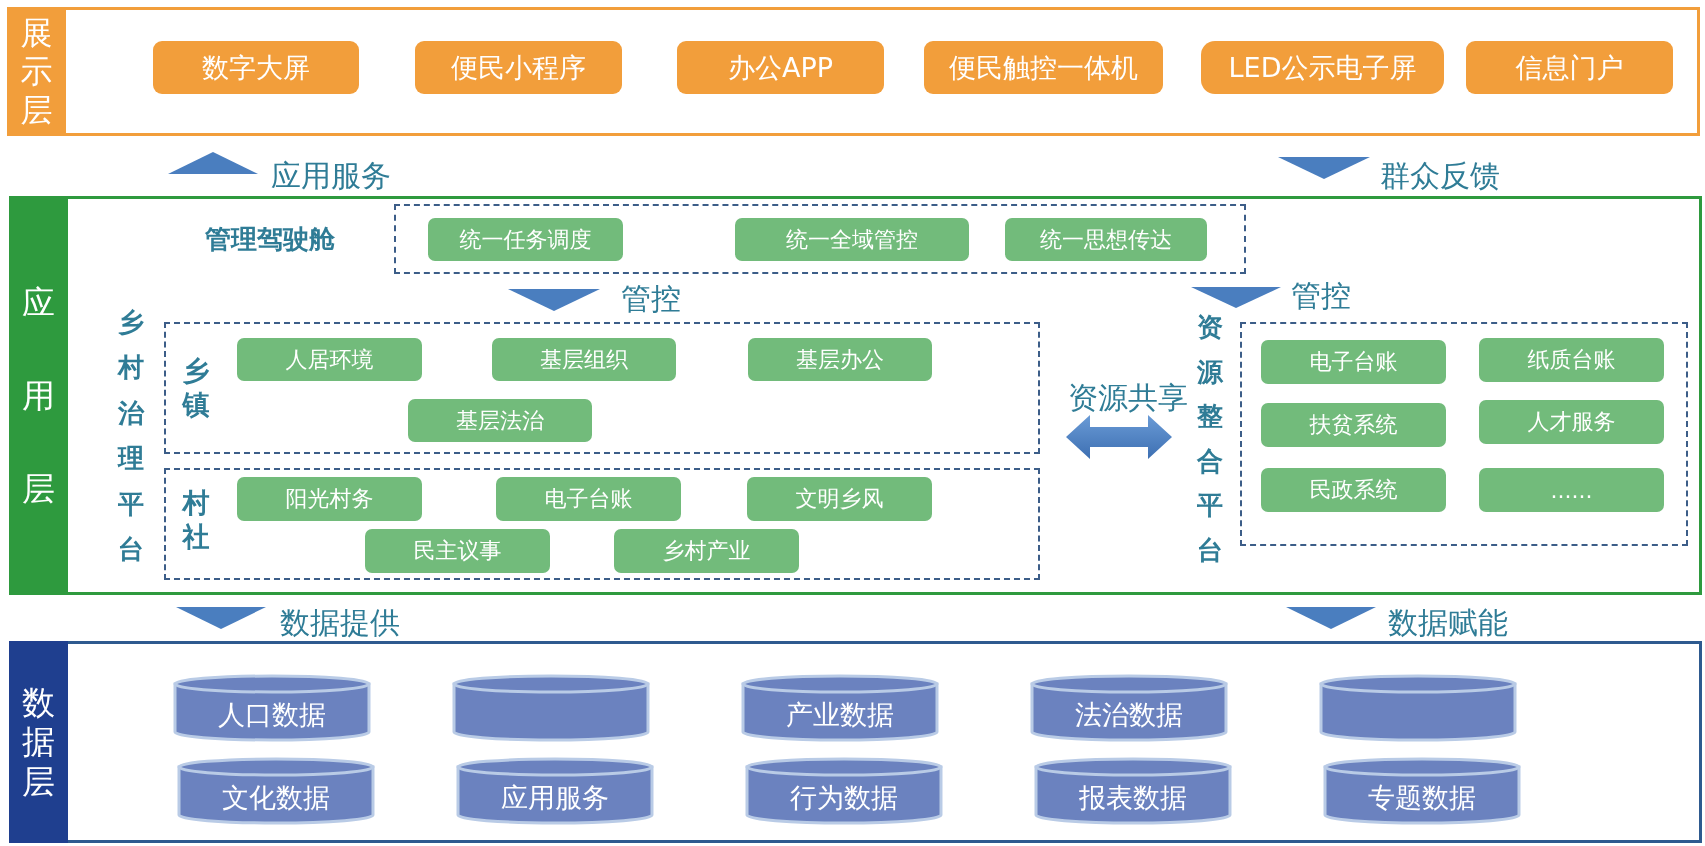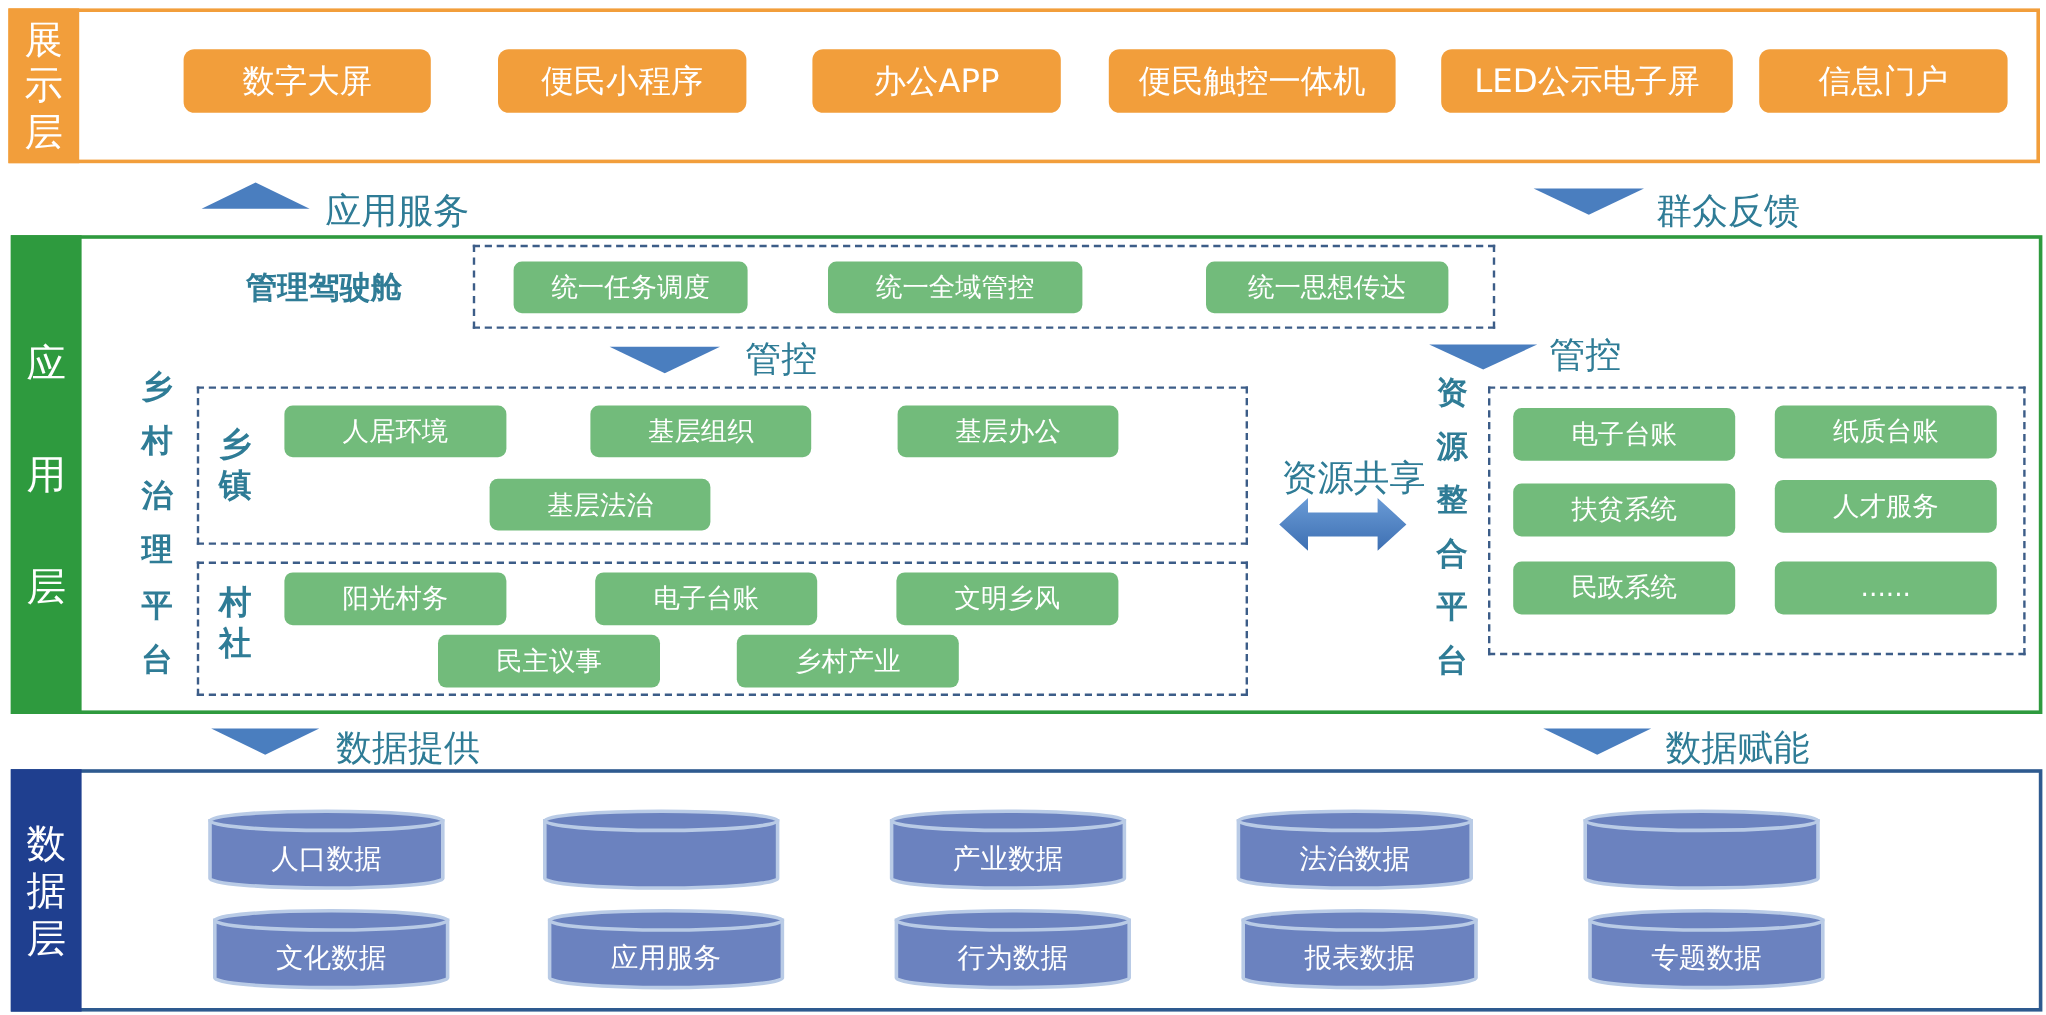--- a/index.html
+++ b/index.html
@@ -20,57 +20,57 @@
   .flow-text { position:absolute; color:#2f7c96; font-size:30px; white-space:nowrap; }
   .side-title { position:absolute; color:#2f7c96; font-weight:bold; font-size:26px;
                 display:flex; flex-direction:column; justify-content:space-between;
                 align-items:center; width:34px; }
   .sub-title { position:absolute; color:#2f7c96; font-weight:bold; font-size:27px;
                display:flex; flex-direction:column; align-items:center; width:34px; line-height:1.25; }
   .tri { position:absolute; width:0; height:0; }
   .cyl { position:absolute; }
   .cyl svg { position:absolute; left:0; top:0; }
   .cyl-label { position:absolute; left:0; right:0; top:26px; bottom:0; color:#fff;
-               font-size:23px; display:flex; align-items:center; justify-content:center; }
+               font-size:27px; display:flex; align-items:center; justify-content:center; }
 </style>
 </head>
 <body>
 
 <div class="layer-box" style="left:7px; top:7px; width:1693px; height:129px; border:3px solid #f29e3b;">
 </div>
 <div class="layer-label" style="left:7px; top:7px; width:59px; height:129px; background:#f29e3b; font-size:32px; line-height:1.2;">
   <span>展</span>
   <span>示</span>
   <span>层</span>
 </div>
 
 <div class="btn-orange" style="left:153px; top:41px; width:206px; height:53px;">数字大屏</div>
 <div class="btn-orange" style="left:415px; top:41px; width:207px; height:53px;">便民小程序</div>
 <div class="btn-orange" style="left:677px; top:41px; width:207px; height:53px;">办公APP</div>
 <div class="btn-orange" style="left:924px; top:41px; width:239px; height:53px;">便民触控一体机</div>
-<div class="btn-orange" style="left:1201px; top:41px; width:243px; height:53px;">LED公示电子屏</div>
+<div class="btn-orange" style="left:1201px; top:41px; width:243px; height:53px;border-radius:14px;">LED公示电子屏</div>
 <div class="btn-orange" style="left:1466px; top:41px; width:207px; height:53px;">信息门户</div>
 
 <div class="tri" style="left:168px; top:152px; border-left:45px solid transparent; border-right:45px solid transparent; border-bottom:22px solid #4a7ebf;"></div>
 <div class="flow-text" style="left:271px; top:156px;">应用服务</div>
 <div class="tri" style="left:1278px; top:157px; border-left:46px solid transparent; border-right:46px solid transparent; border-top:22px solid #4a7ebf;"></div>
 <div class="flow-text" style="left:1380px; top:156px;">群众反馈</div>
 
 <div class="layer-box" style="left:9px; top:196px; width:1693px; height:399px; border:3px solid #2e9a3e;">
 </div>
 <div class="layer-label" style="left:9px; top:196px; width:59px; height:399px; background:#2e9a3e; justify-content:space-around; padding:60px 0;">
   <span>应</span>
   <span>用</span>
   <span>层</span>
 </div>
 
 <div class="abs" style="left:205px; top:222px; color:#2f7c96; font-weight:bold; font-size:26px; white-space:nowrap;">管理驾驶舱</div>
 <div class="dashed" style="left:394px; top:204px; width:852px; height:70px;"></div>
 <div class="btn-green" style="left:428px; top:218px; width:195px; height:43px;">统一任务调度</div>
-<div class="btn-green" style="left:690px; top:218px; width:212px; height:43px;">统一全域管控</div>
+<div class="btn-green" style="left:735px; top:218px; width:234px; height:43px;">统一全域管控</div>
 <div class="btn-green" style="left:1005px; top:218px; width:202px; height:43px;">统一思想传达</div>
 
 <div class="tri" style="left:508px; top:289px; border-left:46px solid transparent; border-right:46px solid transparent; border-top:22px solid #4a7ebf;"></div>
 <div class="flow-text" style="left:621px; top:279px;">管控</div>
 <div class="tri" style="left:1191px; top:287px; border-left:45px solid transparent; border-right:45px solid transparent; border-top:21px solid #4a7ebf;"></div>
 <div class="flow-text" style="left:1291px; top:276px;">管控</div>
 
 <div class="side-title" style="left:114px; top:305px; height:262px;">
   <span>乡</span>
   <span>村</span>

